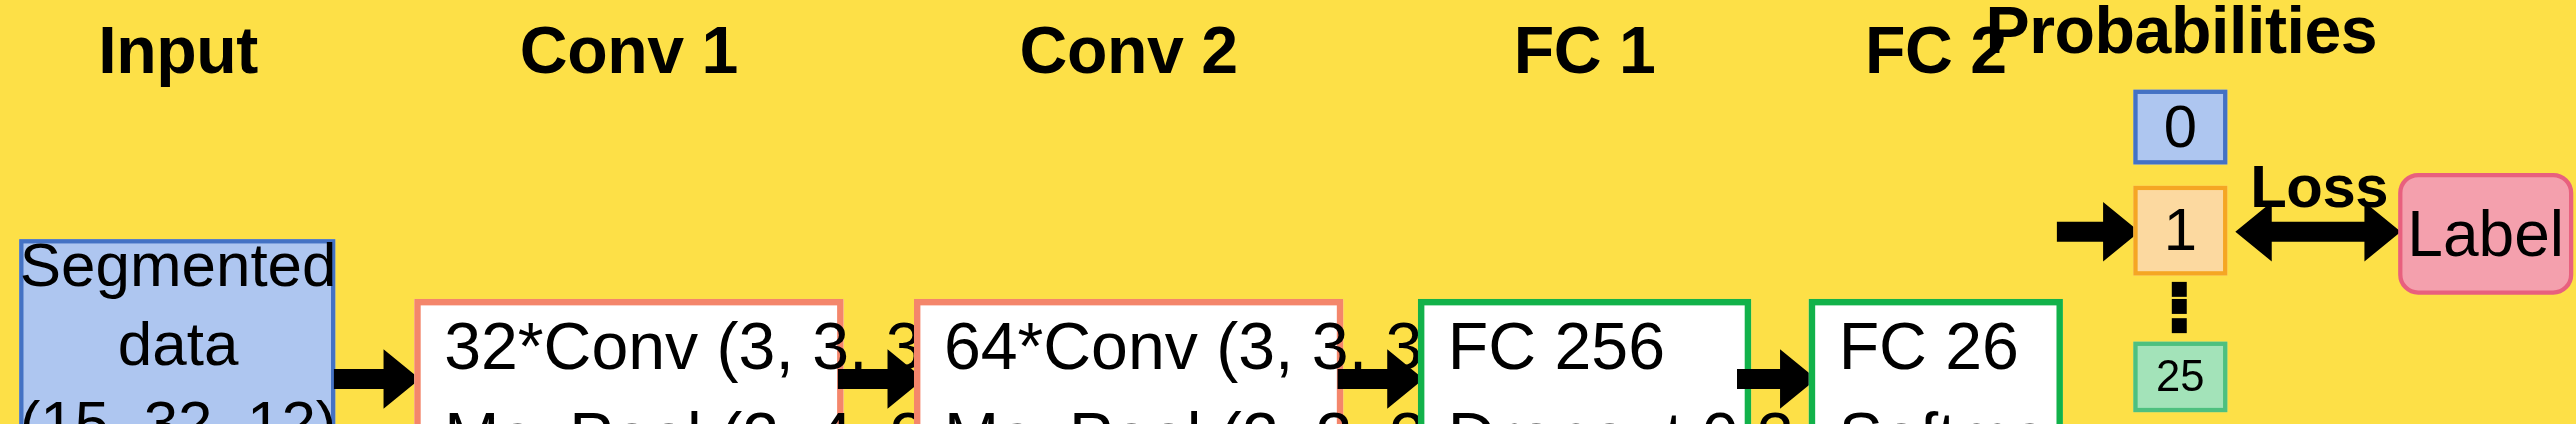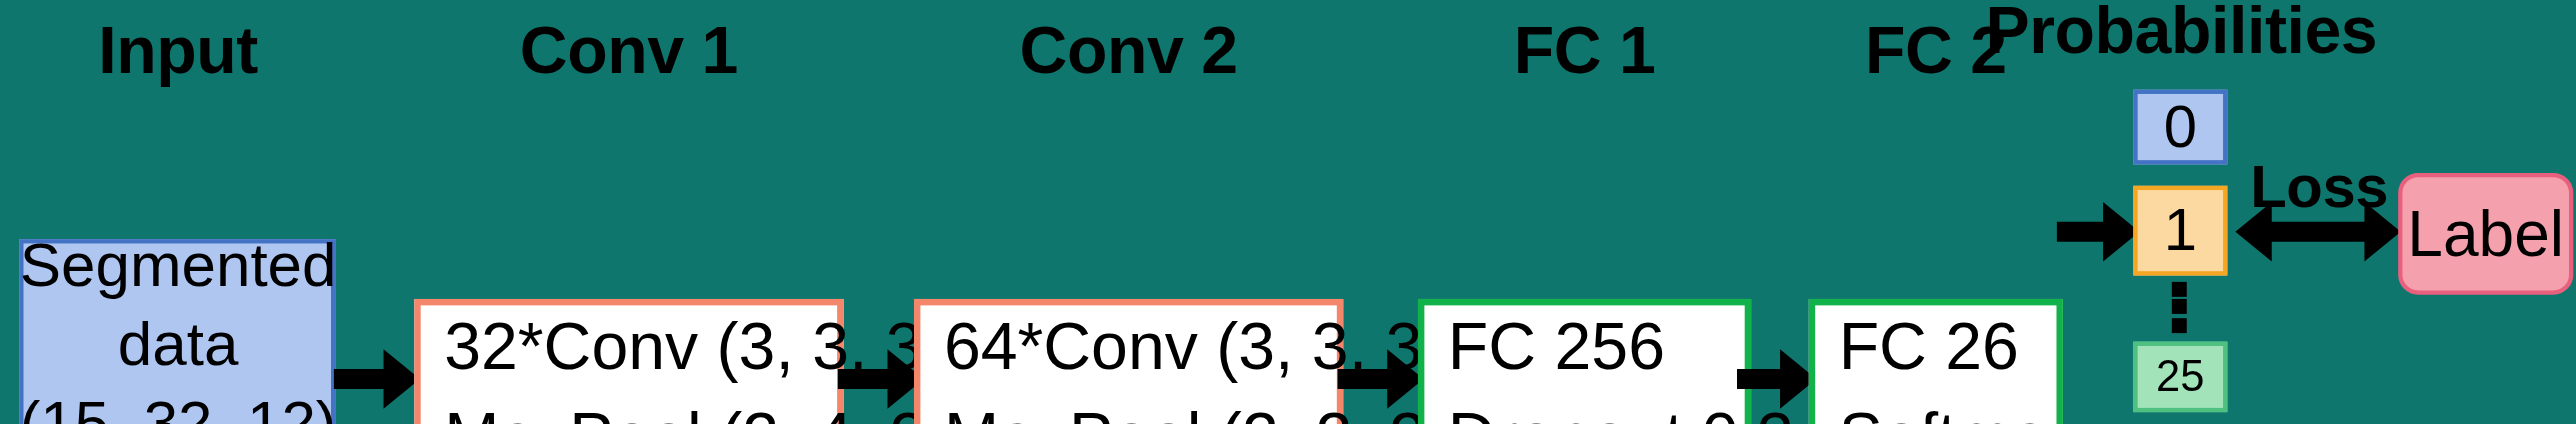--- a/index.html
+++ b/index.html
@@ -7,21 +7,21 @@
     padding: 0;
     background: #ffffff;
   }
   body {
     font-family: "Liberation Sans", sans-serif;
   }
   #canvas {
     position: relative;
     width: 2576px;
     height: 424px;
-    background: #0f766e;
+    background: #fde047;
     overflow: hidden;
   }
   .stage-title {
     position: absolute;
     font-weight: bold;
     font-size: 31px;
     color: #000000;
     white-space: nowrap;
     text-align: center;
     letter-spacing: -0.2px;

